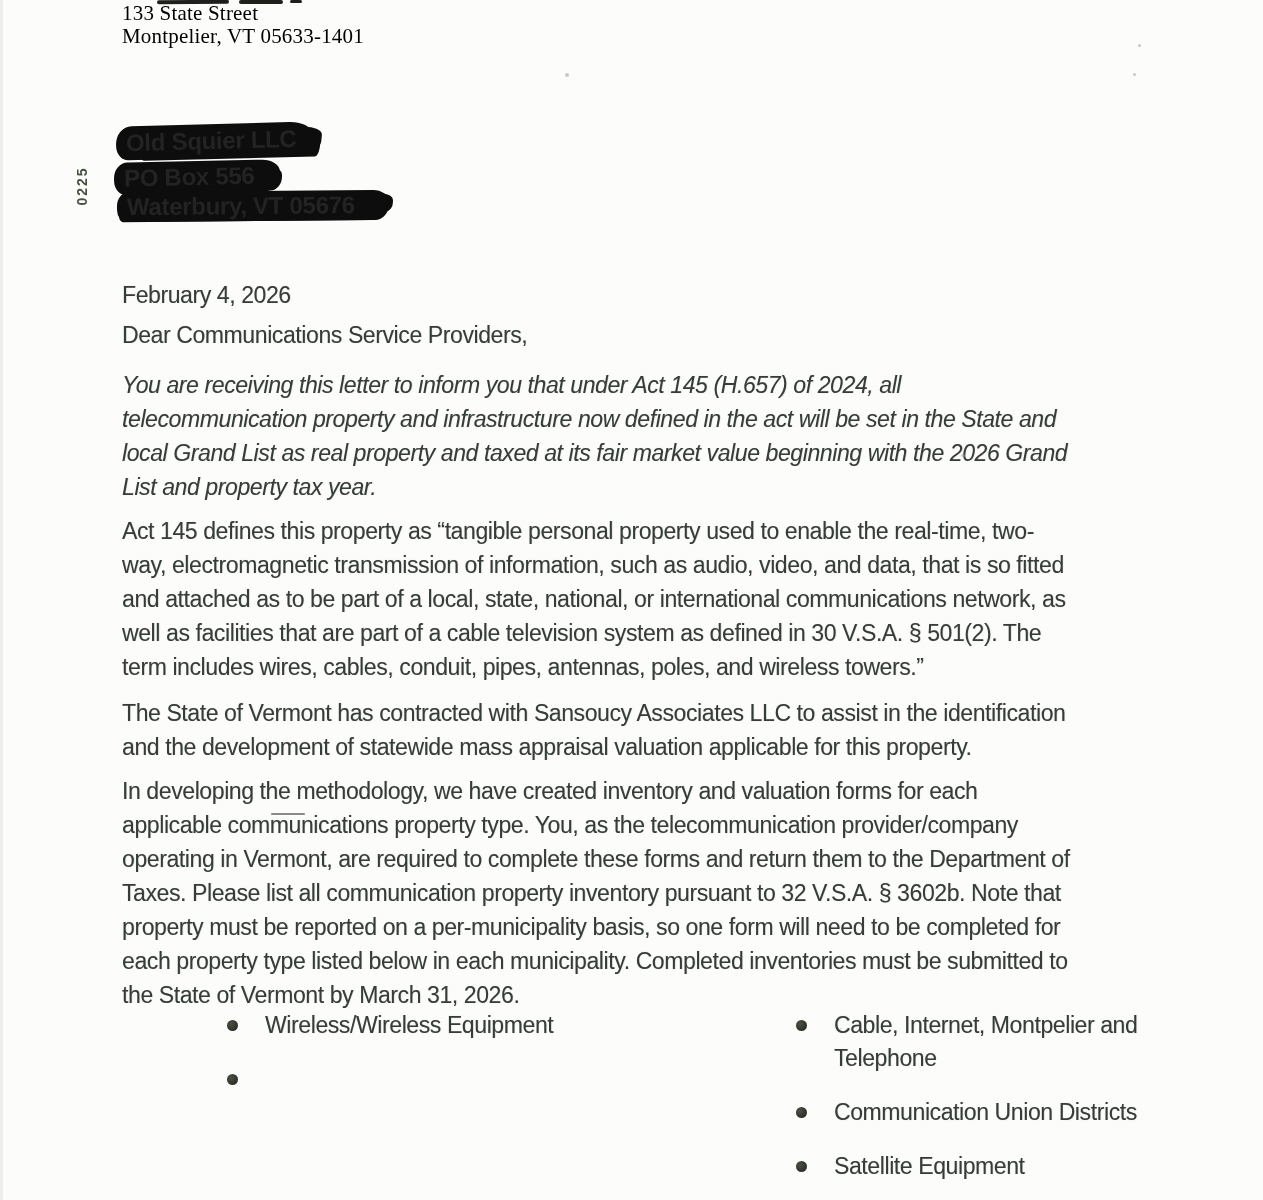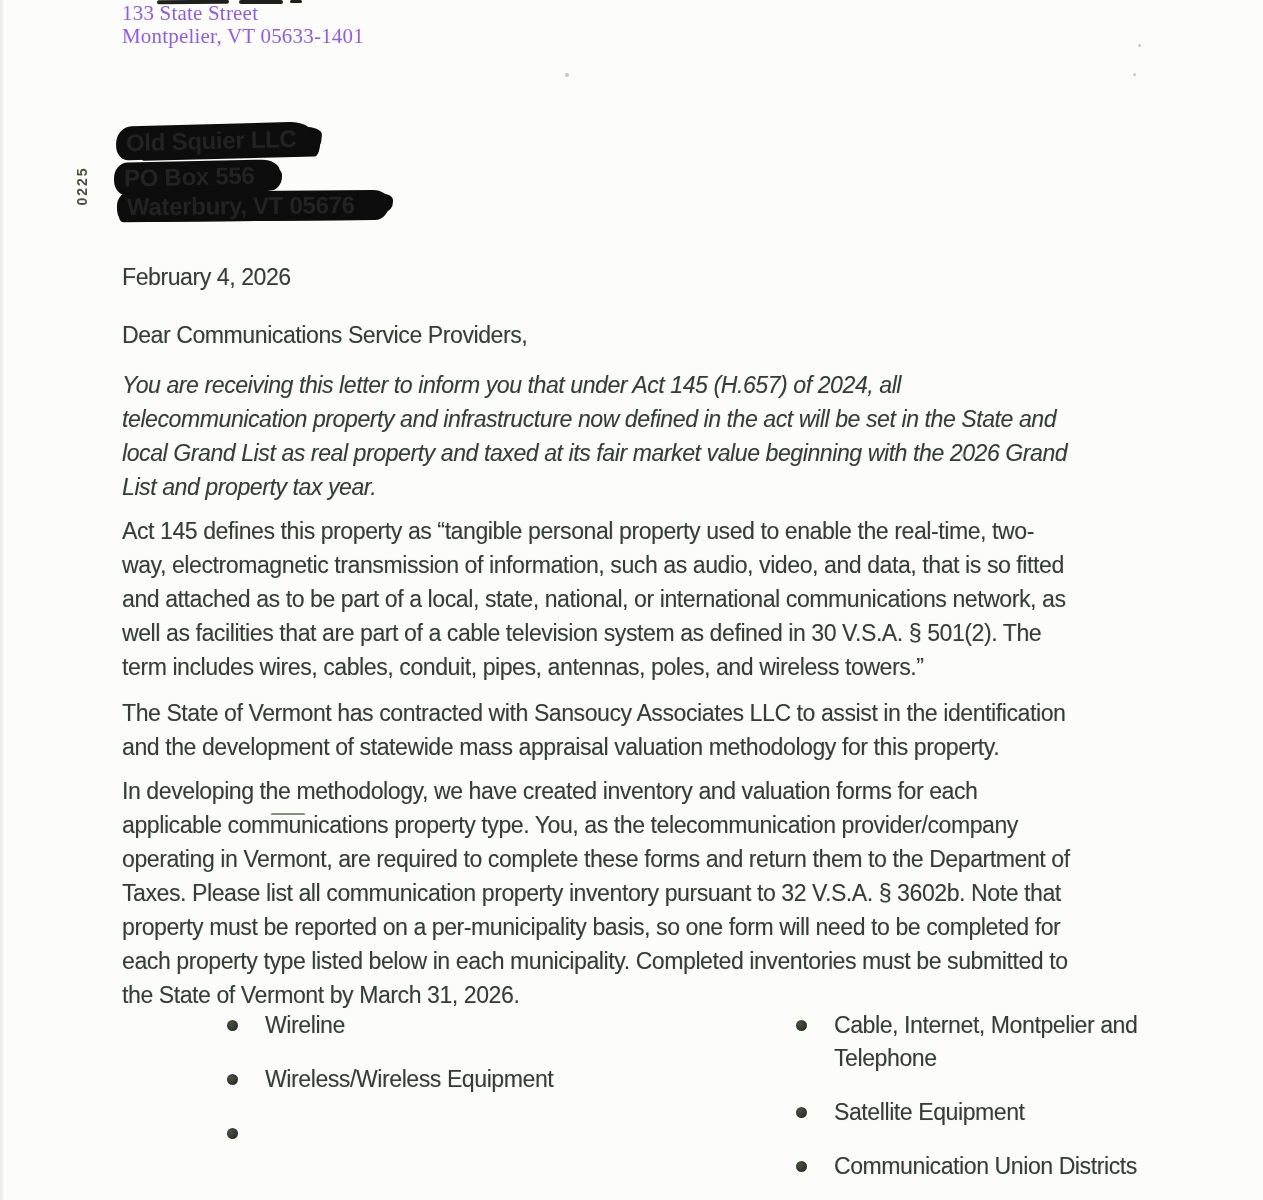--- a/index.html
+++ b/index.html
@@ -10,21 +10,21 @@
     overflow:hidden;
     font-family:"Liberation Sans", sans-serif;
     color:#363c37;
   }
   
   .scan-edge{position:absolute;left:0;top:0;width:3px;height:100%;background:#eeeeec;}
   
   .letterhead{
     position:absolute;left:122px;top:2px;
     font-family:"Liberation Serif", serif;
-    font-size:21px;line-height:23px;color:#8b5cf6;
+    font-size:21px;line-height:23px;color:#000000;
     white-space:pre;letter-spacing:0.2px;
   }
   .clip-frag{position:absolute;background:#1f1f1c;border-radius:2px;}
   .frag1{left:157px;top:0;width:72px;height:4px;transform:rotate(-.4deg);}
   .frag2{left:239px;top:0;width:44px;height:4px;}
   .frag3{left:290px;top:0;width:12px;height:3px;}
   
   .scan-code{
     position:absolute;left:46px;top:178px;width:72px;
     text-align:center;transform:rotate(-90deg);
@@ -46,21 +46,21 @@
   .bar3{left:117px;top:191px;width:252px;height:30px;transform:rotate(-0.5deg);
         border-radius:12px 16px 14px 10px / 14px 12px 16px 12px;
         box-shadow:-4px 6px 0 -6px #0d0d0d, 10px -2px 0 -6px #0d0d0d;}
   
   .txt{
     position:absolute;left:122px;
     font-size:23px;line-height:34px;letter-spacing:-0.4px;
     white-space:pre;
     text-shadow:0.4px 0.4px 0.7px rgba(55,80,60,0.30);
   }
-  .date{top:260px;text-align:right;}
+  .date{top:278px;text-align:right;}
   .salutation{top:318px;text-align:center;}
   .p1{top:368px;font-style:italic;}
   .p2{top:514px;}
   .p3{top:696px;}
   .p4{top:774px;}
   
   .bullet-col{position:absolute;}
   .col-left{left:227px;top:1009px;}
   .col-right{left:796px;top:1009px;}
   .bullet-item{display:flex;align-items:flex-start;margin-bottom:21px;}
@@ -115,58 +115,54 @@
   <div class="txt p1">You are receiving this letter to inform you that under Act 145 (H.657) of 2024, all
 telecommunication property and infrastructure now defined in the act will be set in the State and
 local Grand List as real property and taxed at its fair market value beginning with the 2026 Grand
 List and property tax year.</div>
   <div class="txt p2">Act 145 defines this property as “tangible personal property used to enable the real-time, two-
 way, electromagnetic transmission of information, such as audio, video, and data, that is so fitted
 and attached as to be part of a local, state, national, or international communications network, as
 well as facilities that are part of a cable television system as defined in 30 V.S.A. § 501(2). The
 term includes wires, cables, conduit, pipes, antennas, poles, and wireless towers.”</div>
   <div class="txt p3">The State of Vermont has contracted with Sansoucy Associates LLC to assist in the identification
-and the development of statewide mass appraisal valuation methodology for this property.</div>
+and the development of statewide mass appraisal valuation applicable for this property.</div>
   <div class="txt p4">In developing the methodology, we have created inventory and valuation forms for each
 applicable communications property type. You, as the telecommunication provider/company
 operating in Vermont, are required to complete these forms and return them to the Department of
 Taxes. Please list all communication property inventory pursuant to 32 V.S.A. § 3602b. Note that
 property must be reported on a per-municipality basis, so one form will need to be completed for
 each property type listed below in each municipality. Completed inventories must be submitted to
 the State of Vermont by March 31, 2026.</div>
 
   <div class="underline-artifact"></div>
 
   <div class="bullet-col col-left">
-    <div class="bullet-item">
-      <span class="dot"></span>
-      <span class="bullet-text">Wireline</span>
-    </div>
     <div class="bullet-item">
       <span class="dot"></span>
       <span class="bullet-text">Wireless/Wireless Equipment</span>
     </div>
     <div class="bullet-item">
       <span class="dot"></span>
     </div>
   </div>
 
   <div class="bullet-col col-right">
     <div class="bullet-item">
       <span class="dot"></span>
       <span class="bullet-text">Cable, Internet, Montpelier and
 Telephone</span>
     </div>
     <div class="bullet-item">
       <span class="dot"></span>
-      <span class="bullet-text">Satellite Equipment</span>
+      <span class="bullet-text">Communication Union Districts</span>
     </div>
     <div class="bullet-item">
       <span class="dot"></span>
-      <span class="bullet-text">Communication Union Districts</span>
+      <span class="bullet-text">Satellite Equipment</span>
     </div>
   </div>
 
   <div class="speck sp1"></div>
   <div class="speck sp2"></div>
   <div class="speck sp3"></div>
   <div class="speck sp4"></div>
 
   <div class="speck sp6"></div>
 </div>

